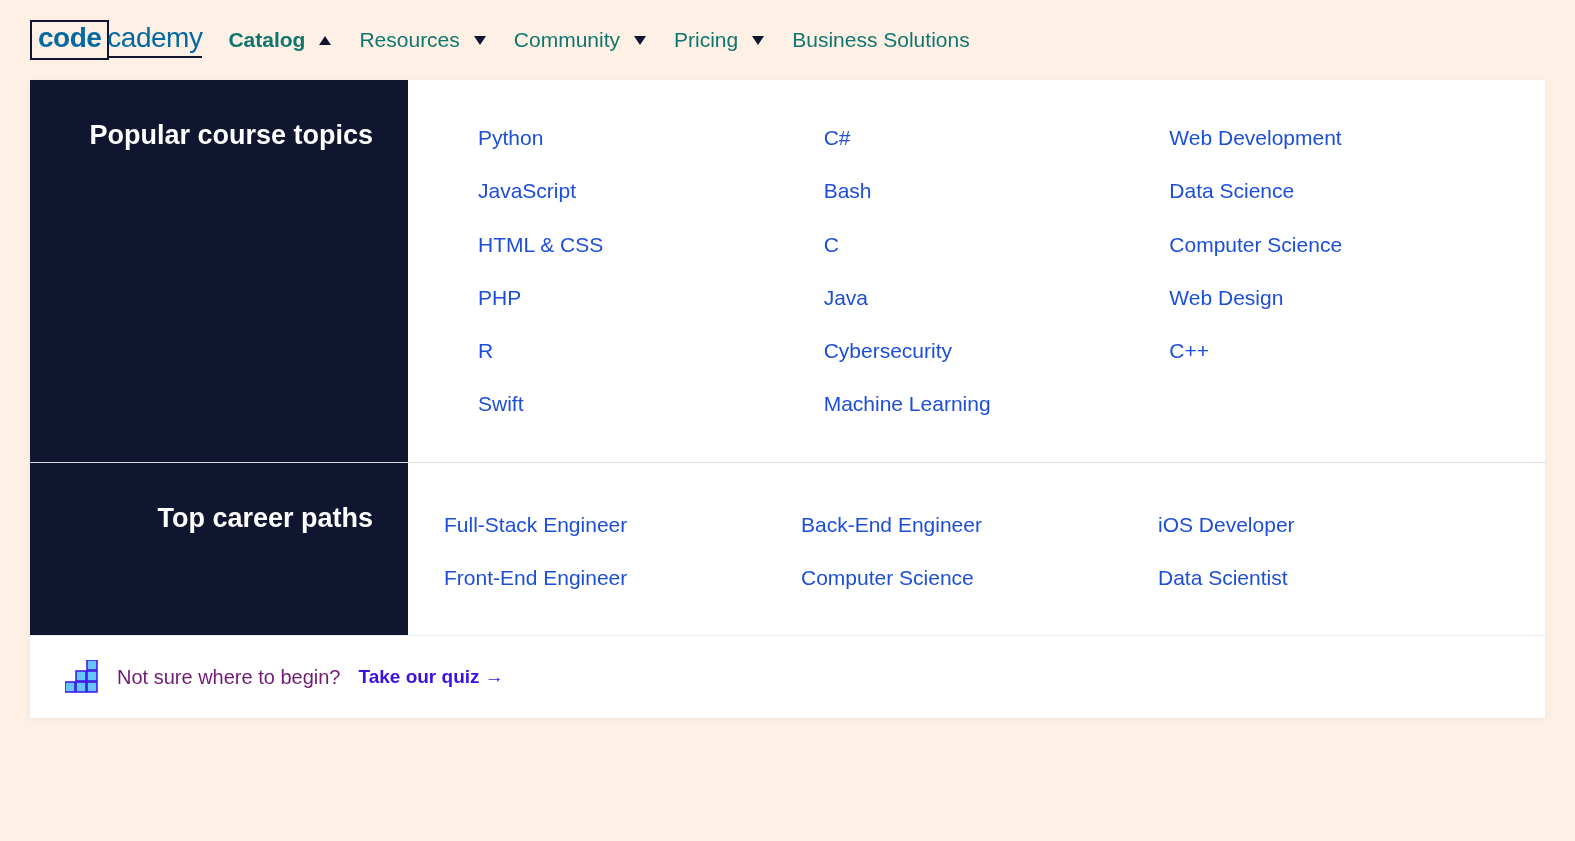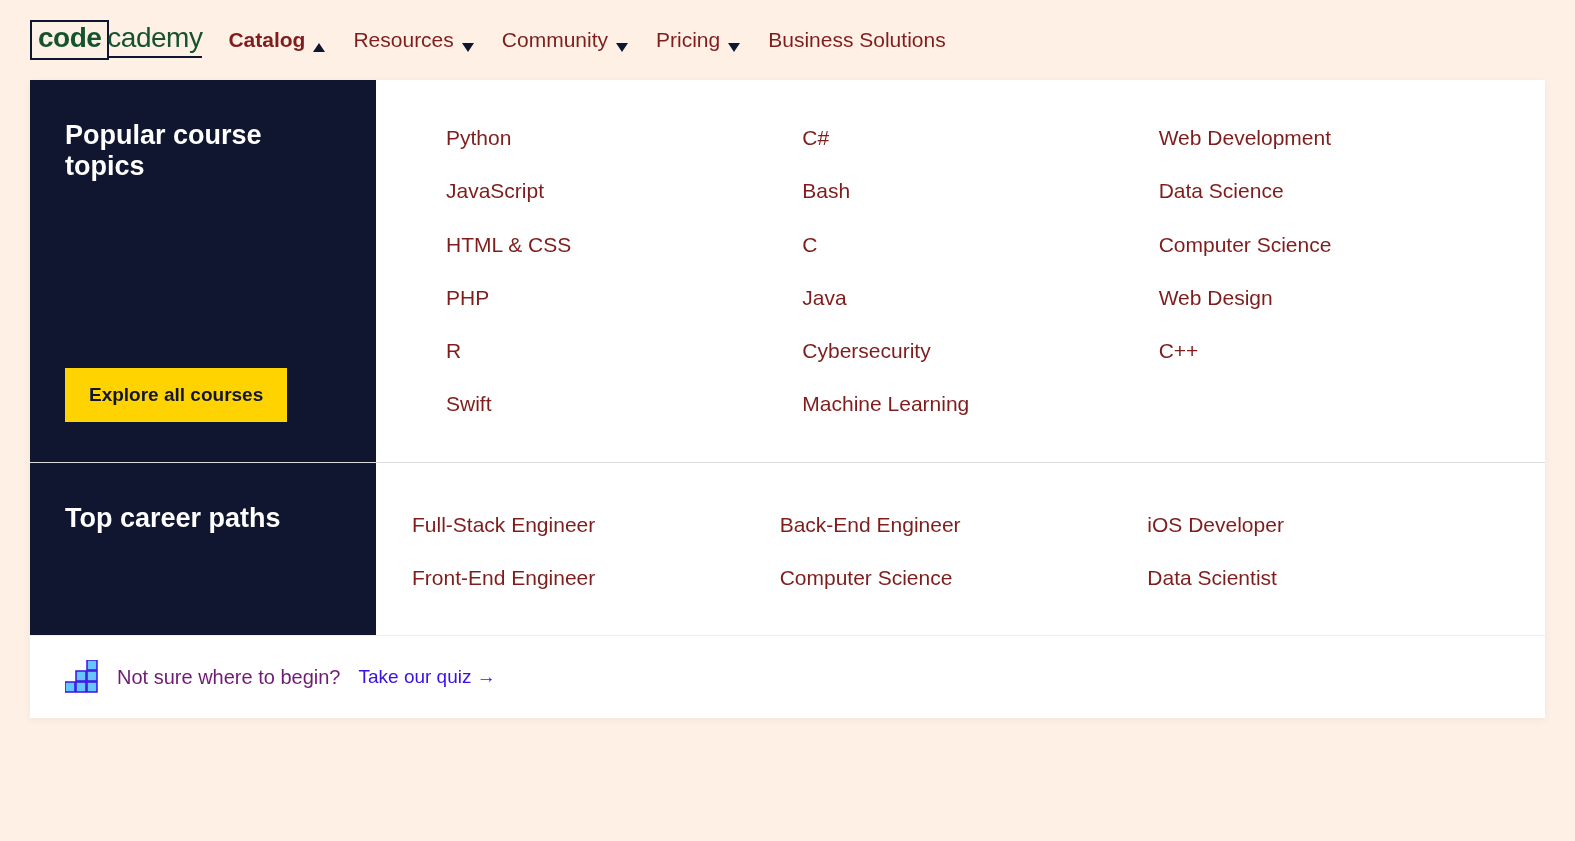--- a/index.html
+++ b/index.html
@@ -18,21 +18,21 @@
       display: flex;
       align-items: center;
       padding: 20px 30px;
       gap: 18px;
     }
     .logo {
       display: flex;
       align-items: center;
       font-size: 28px;
       font-weight: 500;
-      color: #14532d;
+      color: #0369a1;
       letter-spacing: -0.5px;
     }
     .logo-box {
       border: 2.5px solid #10162F;
       padding: 2px 6px 6px 6px;
       font-weight: 700;
       line-height: 1;
       margin-right: 0px;
     }
     .logo-text {
@@ -42,23 +42,23 @@
       margin-left: -2px;
     }
     .nav {
       display: flex;
       align-items: center;
       gap: 28px;
       margin-left: 8px;
     }
     .nav-item {
       display: flex;
-      align-items: flex-end;
-      gap: 8px;
-      color: #7f1d1d;
+      align-items: center;
+      gap: 14px;
+      color: #0f766e;
       font-size: 21px;
       cursor: pointer;
     }
     .nav-item.active {
       font-weight: 700;
     }
     .triangle-up {
       width: 0;
       height: 0;
       border-left: 6px solid transparent;
@@ -76,25 +76,26 @@
       background: #fff;
       margin: 0 30px;
       box-shadow: 0 2px 8px rgba(0,0,0,0.05);
     }
     .menu-section {
       display: flex;
     }
     .menu-sidebar {
       background: #10162F;
       color: #fff;
-      width: 346px;
+      width: 378px;
       flex-shrink: 0;
       padding: 40px 35px 40px 35px;
       display: flex;
       flex-direction: column;
+      align-items: flex-end;
     }
     .menu-sidebar h2 {
       font-size: 27px;
       font-weight: 700;
       margin-bottom: 14px;
     }
     .menu-sidebar p {
       font-size: 18px;
       line-height: 1.6;
       color: #fff;
@@ -116,21 +117,21 @@
     }
     .menu-content {
       flex: 1;
       padding: 44px 40px 44px 70px;
       display: grid;
       grid-template-columns: 1fr 1fr 1fr;
       gap: 26px 10px;
       align-content: start;
     }
     .menu-link {
-      color: #7f1d1d;
+      color: #1d4ed8;
       font-size: 21px;
       cursor: pointer;
       line-height: 1.3;
     }
     .section-divider {
       border-top: 1px solid #ddd;
     }
     .section-2 .menu-sidebar {
       padding: 40px 35px 50px 35px;
     }
@@ -148,21 +149,21 @@
     .quiz-icon svg {
       display: block;
     }
     .quiz-text {
       color: #701a75;
       font-size: 20px;
     }
     .quiz-link {
       color: #3A10E5;
       font-size: 19px;
-      font-weight: 400;
+      font-weight: 700;
       cursor: pointer;
       display: flex;
       align-items: center;
       gap: 6px;
     }
   </style>
 </head>
 <body>
 
 <div class="header">
@@ -191,21 +192,20 @@
         <span>Business Solutions</span>
       </div>
     </nav>
 </div>
 
 <div class="mega-menu">
   <div class="menu-section">
     <div class="menu-sidebar">
       <h2>Popular course topics</h2>
       <div class="menu-sidebar-spacer"></div>
-      <button class="explore-btn">Explore all courses</button>
     </div>
     <div class="menu-content" id="topics-grid">
         <a class="menu-link">Python</a>
         <a class="menu-link">C#</a>
         <a class="menu-link">Web Development</a>
         <a class="menu-link">JavaScript</a>
         <a class="menu-link">Bash</a>
         <a class="menu-link">Data Science</a>
         <a class="menu-link">HTML &amp; CSS</a>
         <a class="menu-link">C</a>

